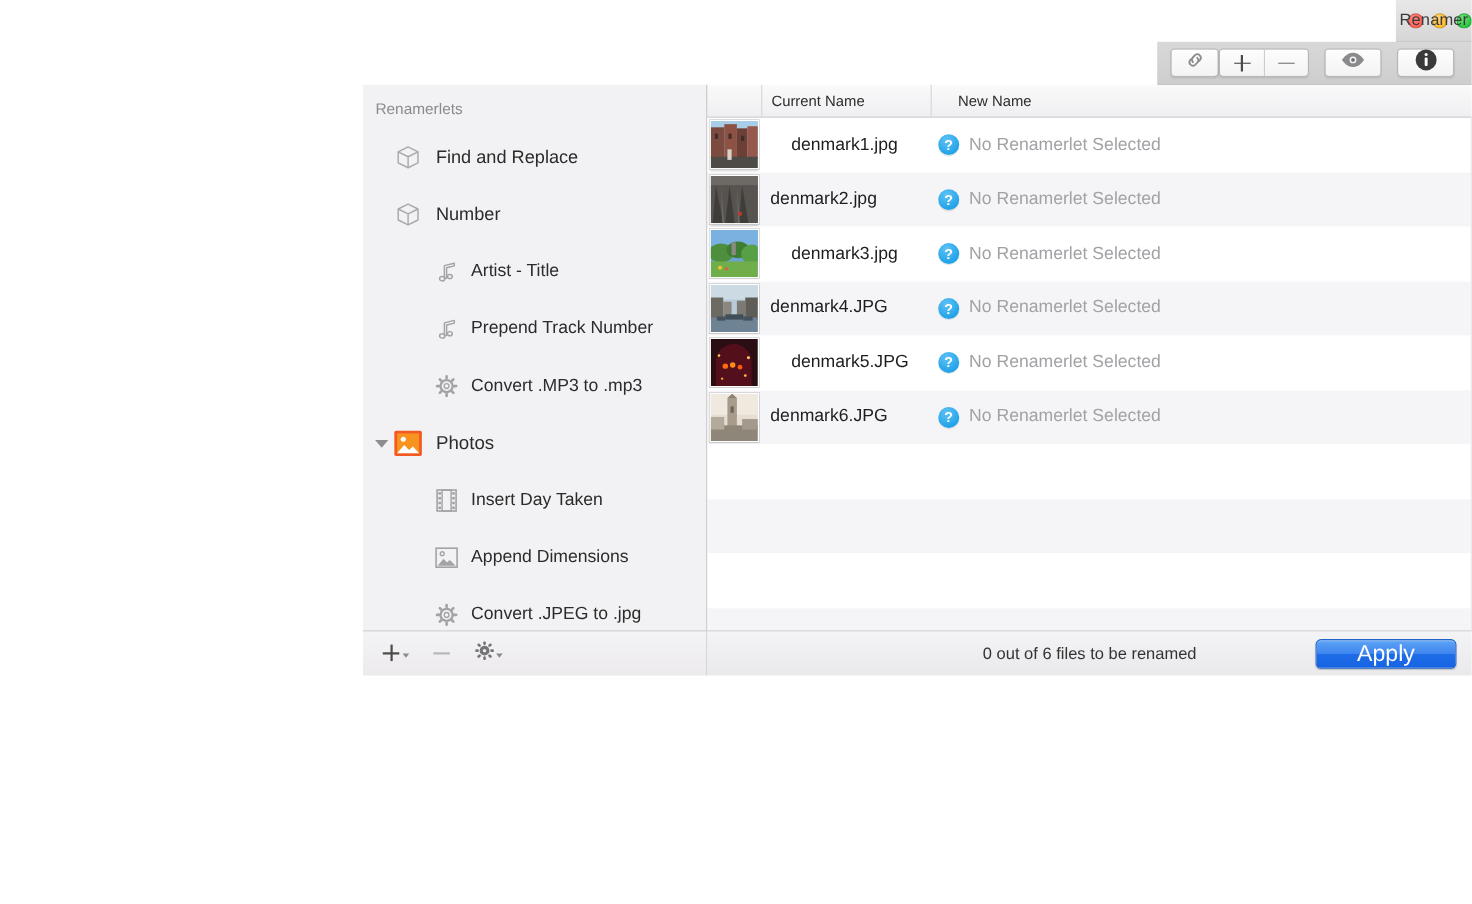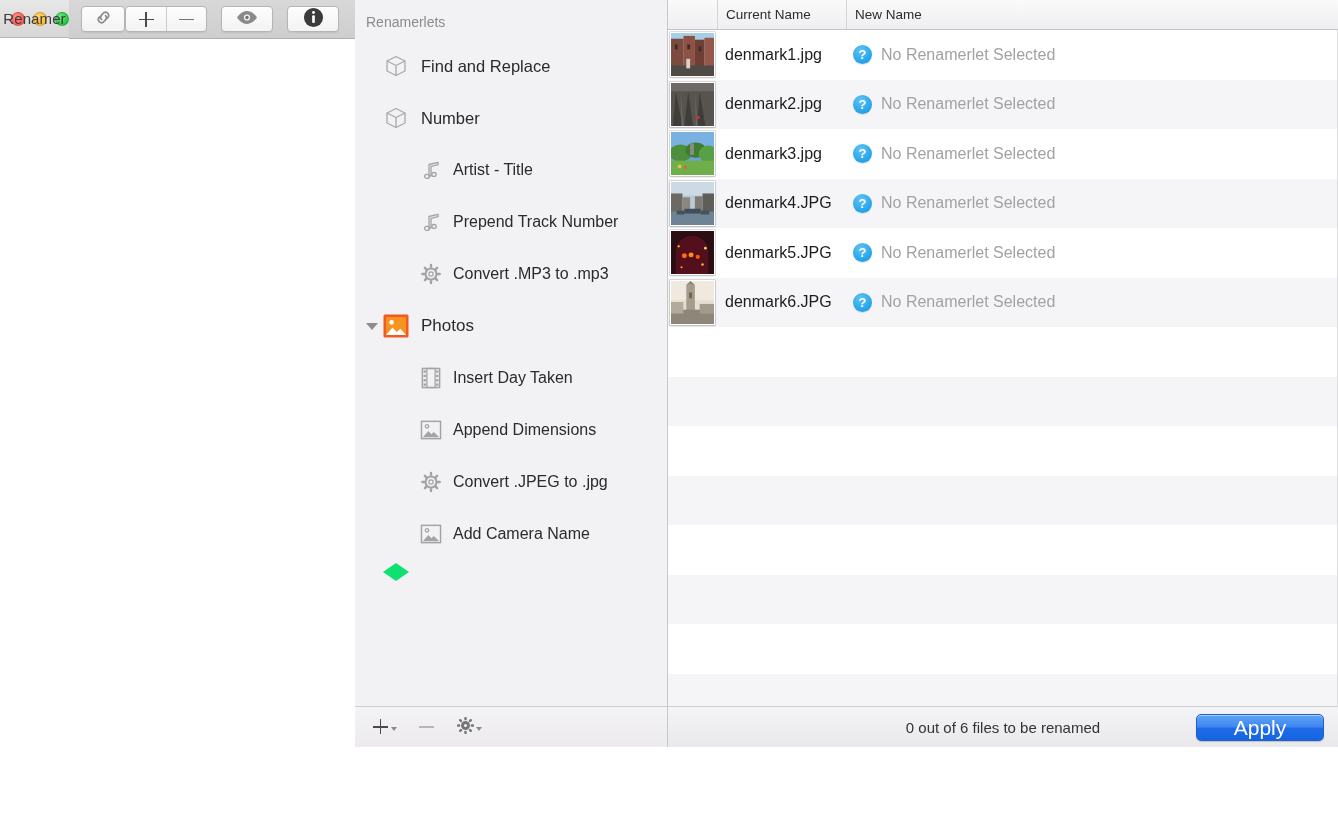--- a/index.html
+++ b/index.html
@@ -4,23 +4,24 @@
 <style>
   * { box-sizing: border-box; margin: 0; padding: 0; }
   html, body {
     width: 1338px; height: 822px;
     font-family: "Liberation Sans", sans-serif;
     overflow: hidden;
     background: #fff;
   }
   .window {
     position: relative;
-    width: 1338px; height: 747px;
-    display: flex; flex-direction: row;
+    width: 1338px; height: 614px;
+    display: flex; flex-direction: column;
     background: #fff;
+    align-items: flex-end;
   }
 
   
   .titlebar {
     height: 38px;
     flex: 0 0 38px;
     background: linear-gradient(to bottom, #e9e8e9 0%, #d7d6d7 100%);
     border-bottom: 1px solid #b9b8b9;
     position: relative;
     display: flex; align-items: center;
@@ -154,30 +155,30 @@
   .table-head {
     height: 30px; flex: 0 0 30px;
     background: linear-gradient(to bottom, #fbfafb, #efeef0);
     border-bottom: 1px solid #c5c4c6;
     display: flex; align-items: center;
     font-size: 13.5px; color: #2d2d2d;
   }
   .th { display: flex; align-items: center; height: 100%; }
   .th-thumb { width: 49px; flex: 0 0 49px; }
   .th-current { flex: 1 1 auto; border-left: 1px solid #d5d4d6; padding-left: 8px; }
-  .th-new { width: 492px; flex: 0 0 492px; border-left: 1px solid #d5d4d6; padding-left: 8px; }
+  .th-new { width: 492px; flex: 0 0 492px; border-left: 1px solid #d5d4d6; padding-left: 24px; }
 
   .rows { flex: 1 1 auto; overflow: hidden; position: relative; border-right: 1px solid #dedde0; }
   .row {
     height: 49.5px;
     display: flex; align-items: center;
     font-size: 16px; color: #1d1d1d;
     cursor: default;
   }
-  .row.odd  { background: #ffffff; }
+  .row.odd  { background: #ffffff; gap: 19px; }
   .row.even { background: #f5f4f7; }
   .cell-thumb {
     width: 49px; flex: 0 0 49px;
     display: flex; align-items: center; justify-content: center;
   }
   .thumb {
     width: 45px; height: 45px;
     border: 1.5px solid #ffffff;
     box-shadow: 0 0 0 .5px rgba(0,0,0,.22), 0 1px 2px rgba(0,0,0,.18);
     overflow: hidden;

